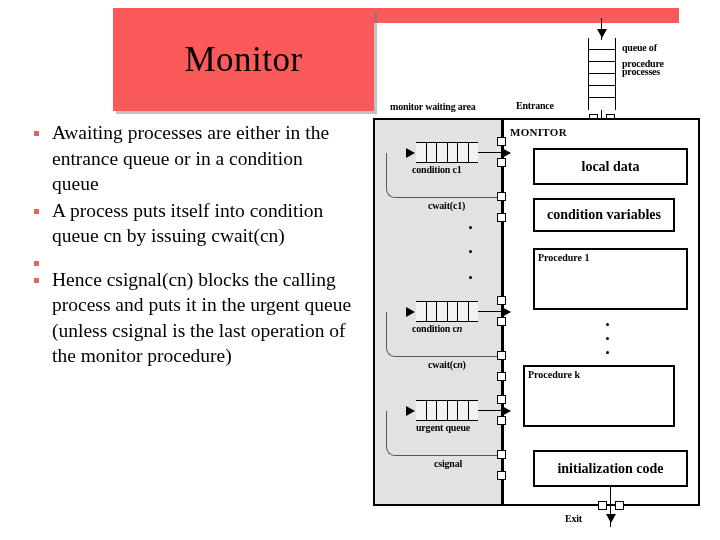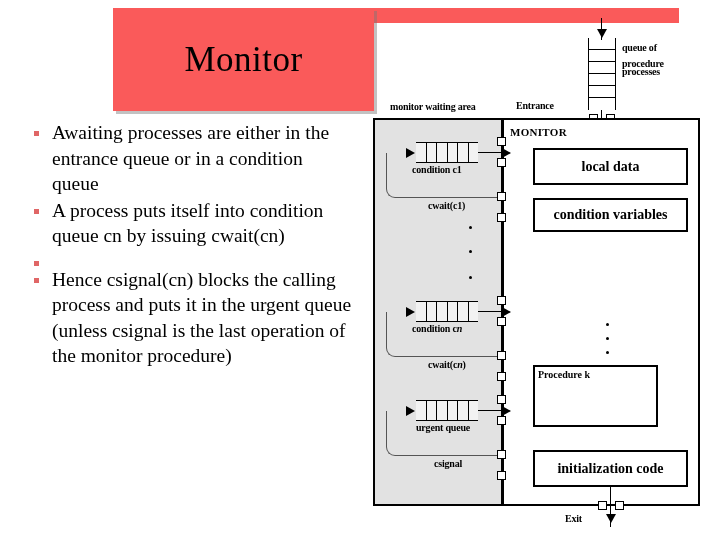--- a/index.html
+++ b/index.html
@@ -352,30 +352,33 @@
 
   <div class="gate" style="left:127px; top:395px;"></div>
   <div class="gate" style="left:127px; top:416px;"></div>
   <div class="gate" style="left:127px; top:450px;"></div>
   <div class="gate" style="left:127px; top:471px;"></div>
 
   <div class="mbox mbox-center" style="left:163px; top:148px; width:155px; height:37px;">
     <span>local data</span>
   </div>
 
-  <div class="mbox mbox-center" style="left:163px; top:198px; width:155px; height:34px;">
+  <div class="mbox mbox-center" style="left:163px; top:198px; width:142px; height:34px;">
     <span>condition variables</span>
   </div>
 
+  <div class="mbox" style="left:163px; top:248px; width:155px; height:62px;">
+    <div class="mbox-tl">Procedure 1</div>
+  </div>
 
   <div class="dot" style="left:236px; top:323px;"></div>
   <div class="dot" style="left:236px; top:337px;"></div>
   <div class="dot" style="left:236px; top:351px;"></div>
 
-  <div class="mbox" style="left:163px; top:365px; width:125px; height:62px;">
+  <div class="mbox" style="left:153px; top:365px; width:152px; height:62px;">
     <div class="mbox-tl">Procedure k</div>
   </div>
 
   <div class="mbox mbox-center" style="left:163px; top:450px; width:155px; height:37px;">
     <span>initialization code</span>
   </div>
 
   <div class="vline" style="left:240px; top:487px; height:40px;"></div>
   <div class="gate" style="left:228px; top:501px;"></div>
   <div class="gate" style="left:245px; top:501px;"></div>

